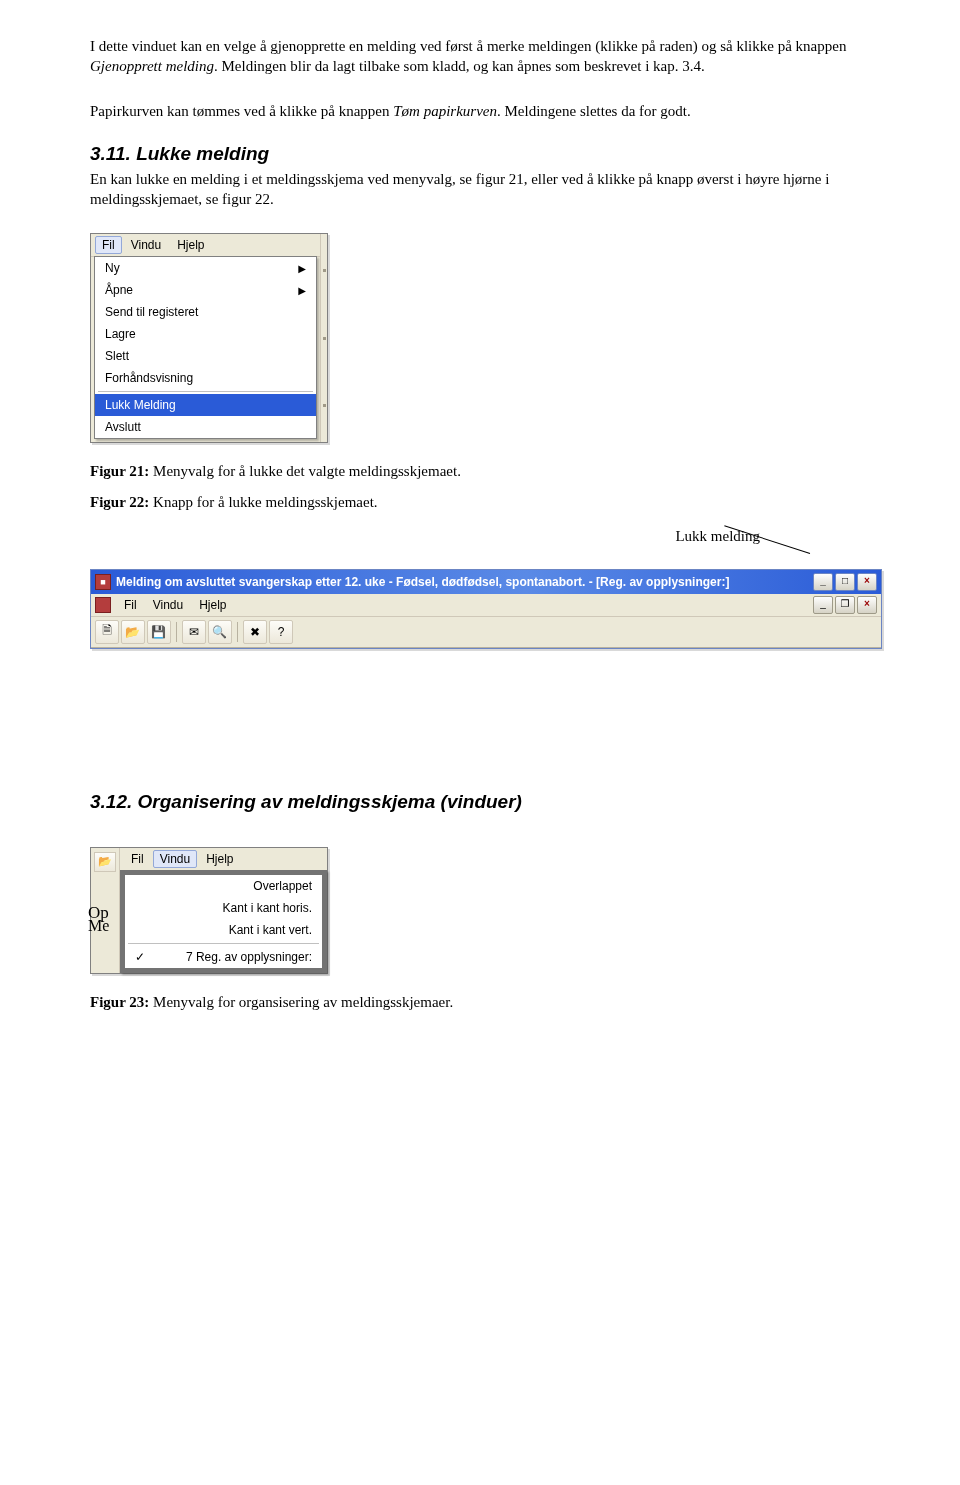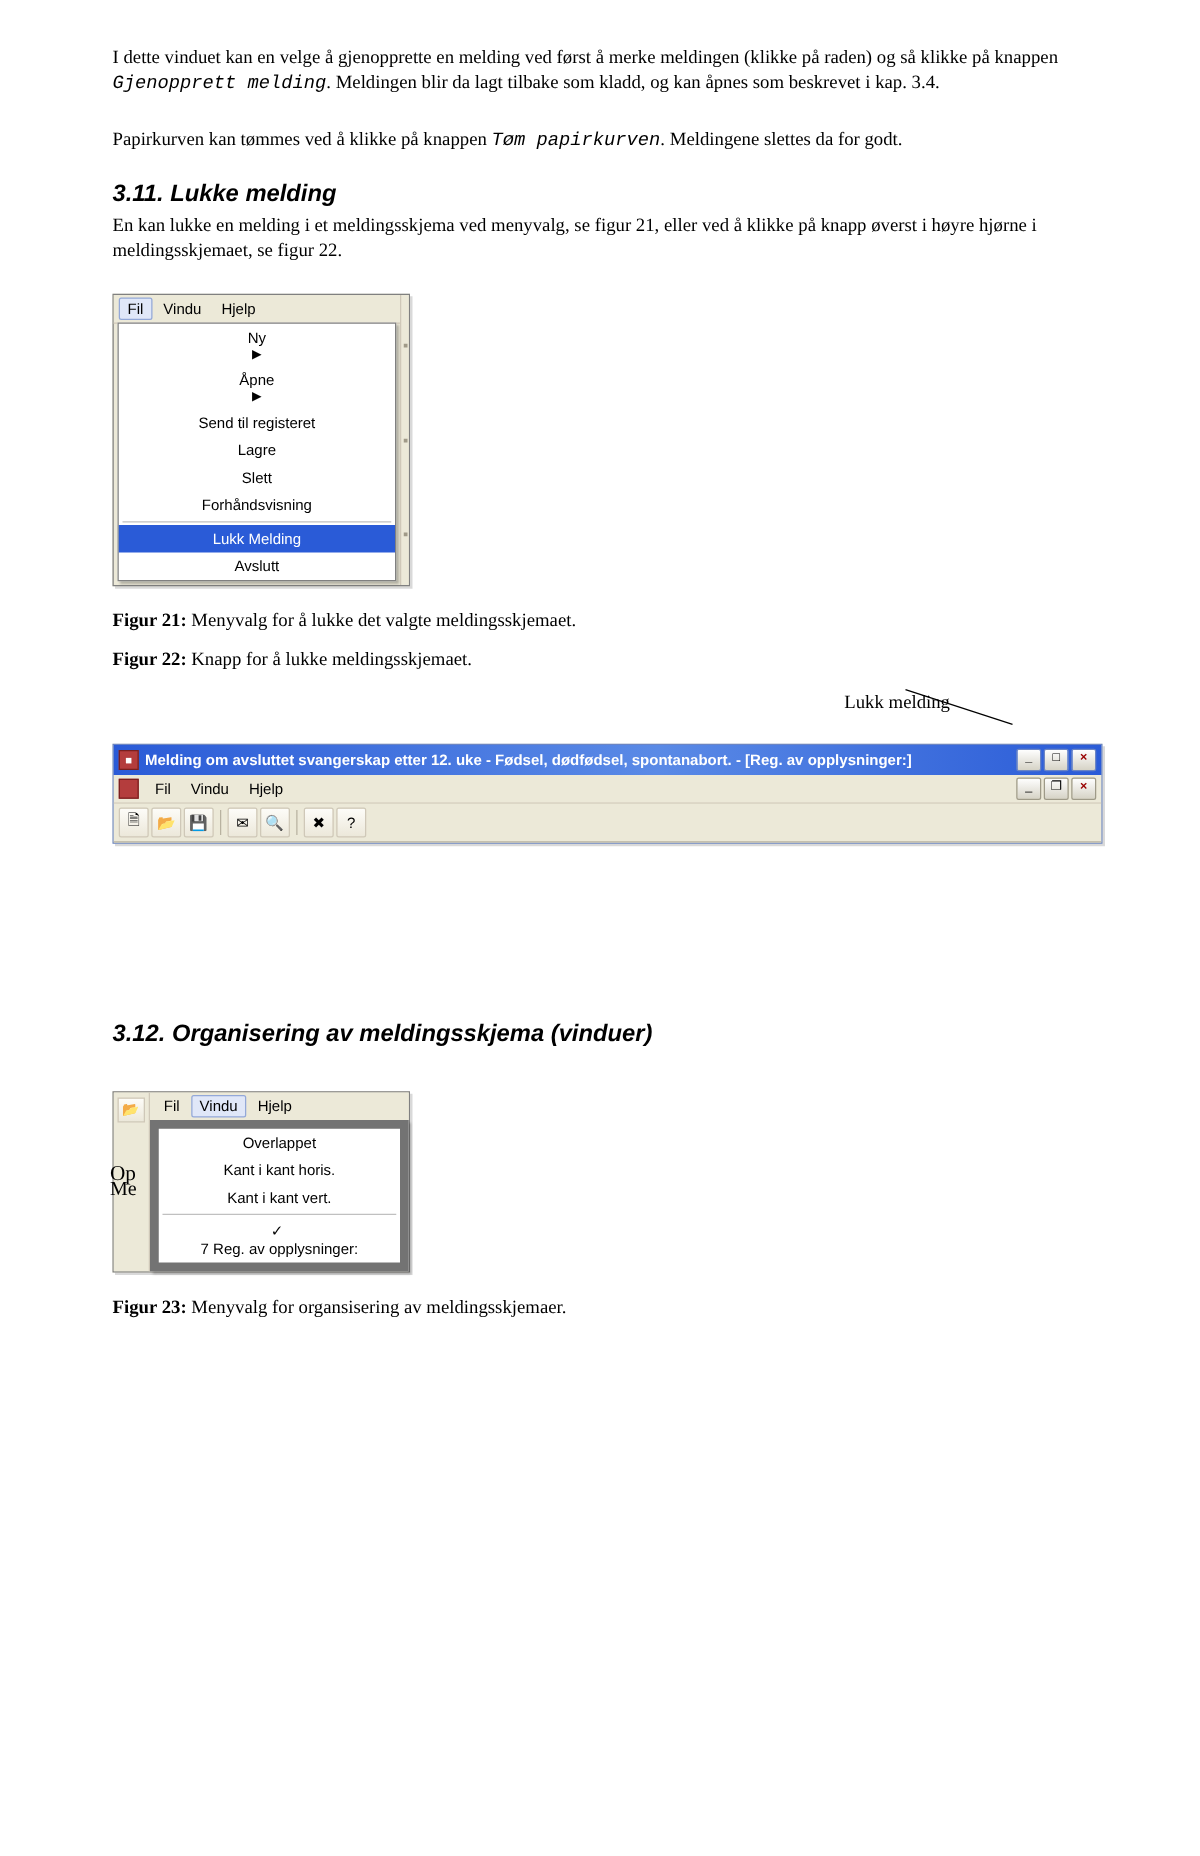--- a/index.html
+++ b/index.html
@@ -8,21 +8,21 @@
     font-family: "Times New Roman", Times, serif;
     font-size: 15px;
     color: #000;
     background: #fff;
     width: 960px;
   }
   .page {
     padding: 36px 80px 20px 90px;
   }
   p { margin: 0 0 10px 0; line-height: 1.35; }
-  .italic { font-style: italic; font-family: Liberation Mono, monospace; }
+  .italic { font-style: italic; }
   .spacer { height: 14px; }
   h2.section {
     font-family: Arial, Helvetica, sans-serif;
     font-size: 19px;
     font-weight: bold;
     font-style: italic;
     margin: 22px 0 4px 0;
   }
   .fig-caption { margin: 10px 0 6px 0; }
   .fig-caption b { font-weight: bold; }
@@ -70,21 +70,20 @@
     background:#fff;
     border:1px solid #808080;
     margin:-1px 3px 3px 3px;
     box-shadow: 2px 2px 2px rgba(0,0,0,0.25);
   }
   .dropdown .dd-item{
     padding:4px 10px;
     display:flex;
     justify-content:space-between;
     align-items:center;
-    flex-direction:column;
   }
   .dropdown .dd-item .arrow{
     font-size:10px; color:#000;
   }
   .dropdown .sep{
     border-top:1px solid #c0c0c0;
     margin:2px 3px;
   }
   .dropdown .dd-item.hl{
     background:#2a5bd7;
@@ -178,21 +177,21 @@
     padding-top:4px;
   }
   .fig23 .left-strip .sbtn{
     width:20px;height:18px; border:1px solid #cfc8b8;
     background:linear-gradient(#fdfcf8,#ece8da);
     display:flex;align-items:center;justify-content:center;font-size:11px;
   }
   .fig23-body{ display:flex; }
   .fig23-main{ flex:1; }
   .fig23 .menubar{ border-bottom:1px solid #cfc8b8; }
-  .fig23 .dropdown{ margin:-1px 0 0 0; border:7px solid #737373; }
+  .fig23 .dropdown{ margin:-1px 0 0 0; border:5px solid #737373; }
   .fig23 .dd-item .check{ width:14px; display:inline-block; }
   .fig23-wrap{ position:relative; margin-left:0; }
   .side-label-Op{ position:absolute; left:-2px; top:56px; font-size:17px; }
   .side-label-Me{ position:absolute; left:-2px; top:70px; font-size:16px; }
 
   .page-footer{
     text-align:right;
     margin-top:80px;
     font-size:15px;
   }

